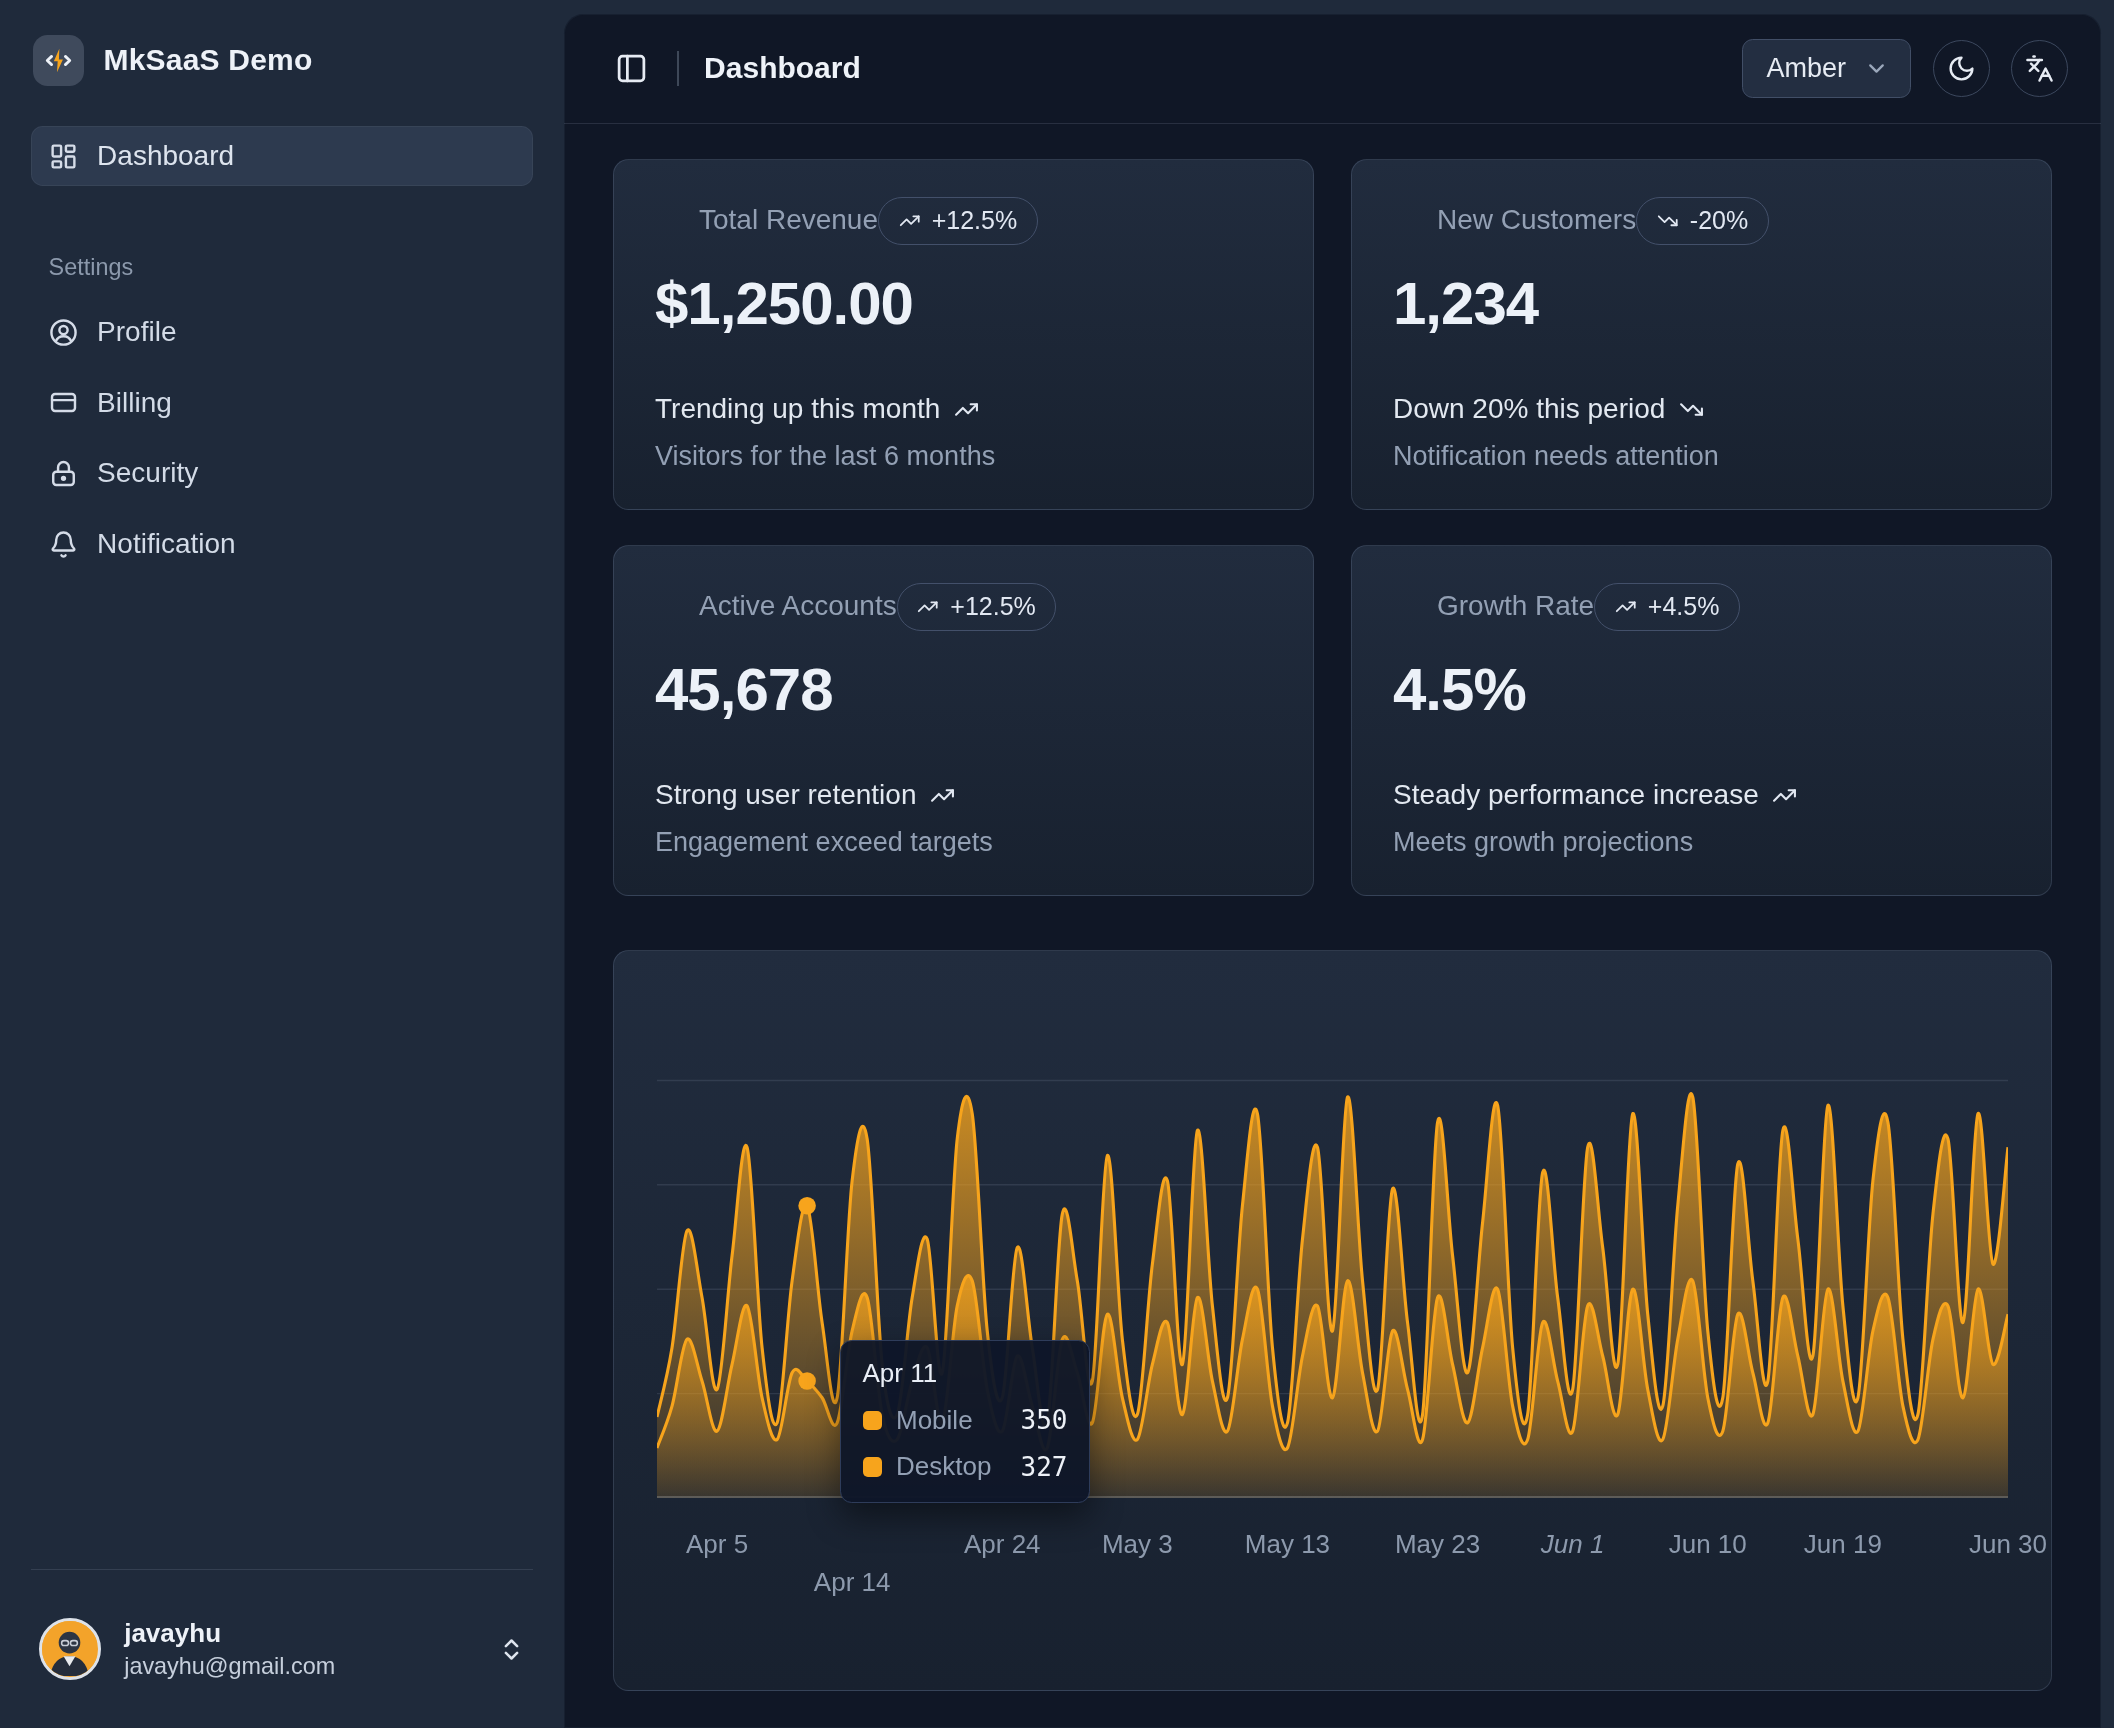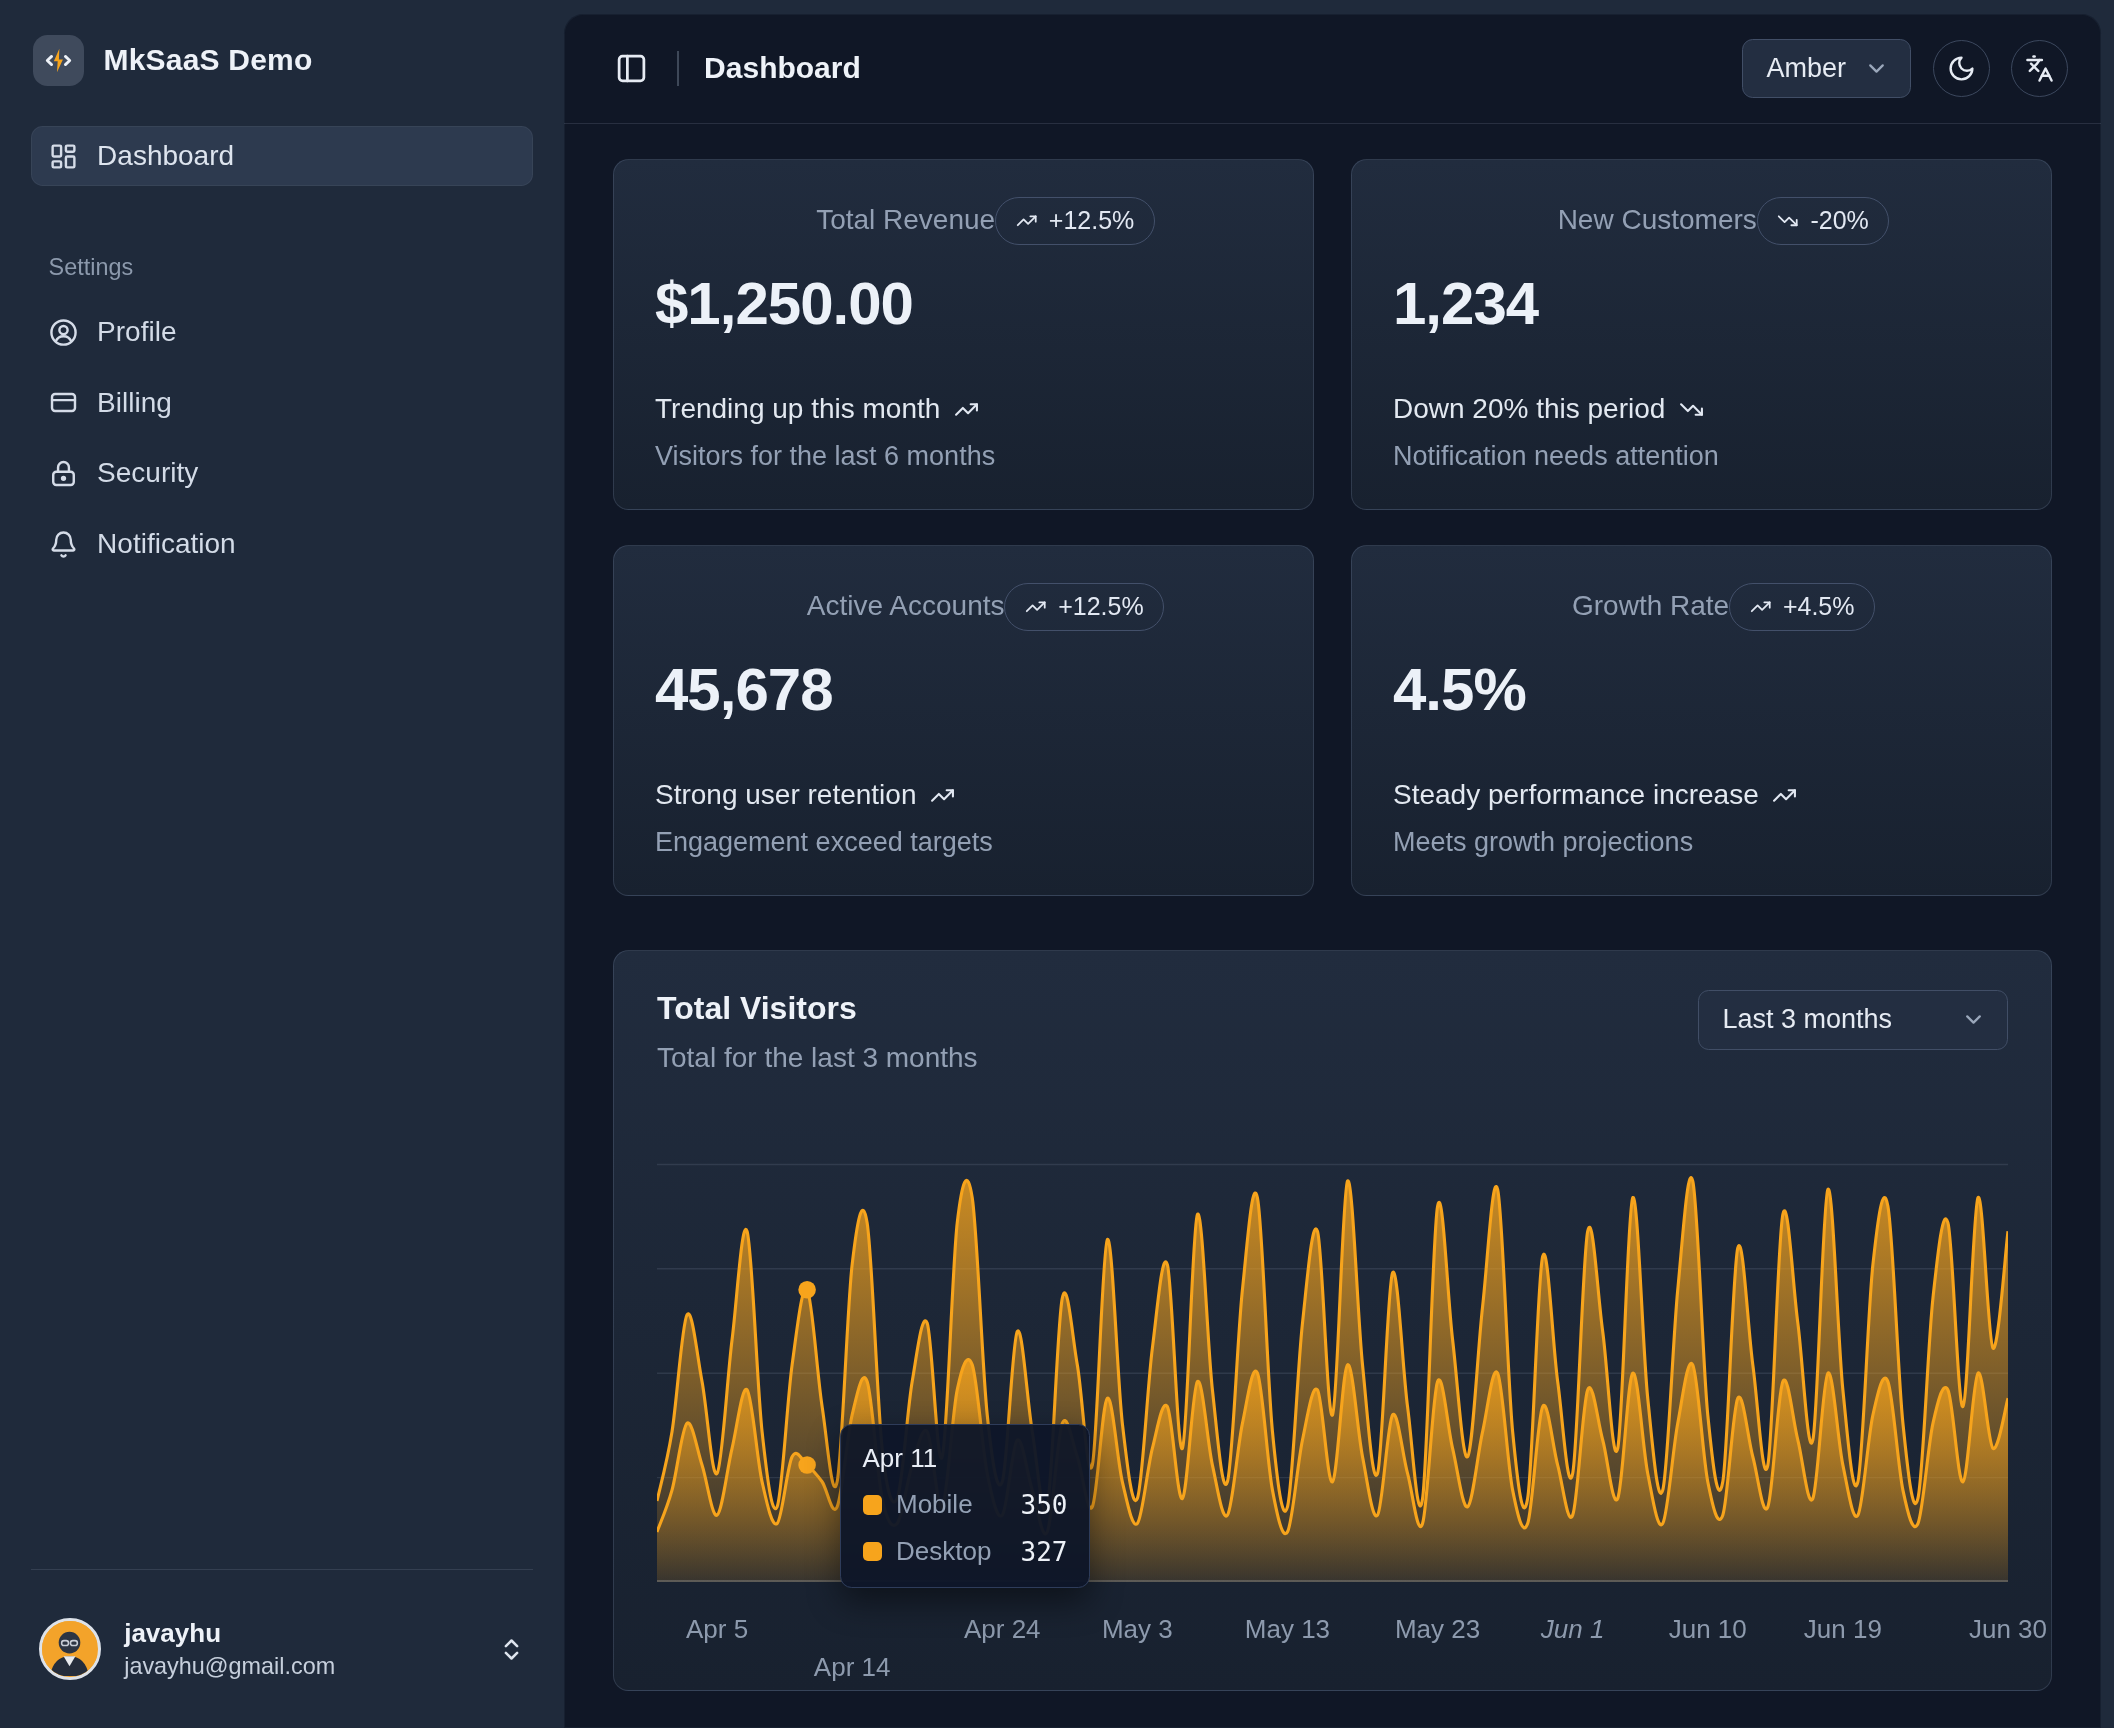--- a/index.html
+++ b/index.html
@@ -49,21 +49,21 @@
     background:#232e41; border:1px solid #414e66; border-radius:10.7px; cursor:pointer; color:#e6ebf3; font-size:27px; font-family:inherit; }
   .circle-btn { width:57px; height:57px; border-radius:50%; background:transparent; border:1px solid #3c485e; display:flex; align-items:center; justify-content:center; cursor:pointer; }
   .circle-btn svg { stroke:#e6ebf3; }
 
   .content { padding:35px 49px 0 49px; }
   .stats-grid { display:grid; grid-template-columns:1fr 1fr; gap:35px 37px; }
 
   .stat-card { height:351px; border-radius:15.6px; padding:37px 41px; display:flex; flex-direction:column;
     background:linear-gradient(180deg,#212c3e 0%, #18212f 100%);
     border:1px solid rgba(130,150,180,0.22); position:relative; }
-  .stat-top { display:flex; align-items:flex-start; justify-content:center;margin-left:44px; }
+  .stat-top { display:flex; align-items:flex-start; justify-content:flex-start;margin-left:44px; }
   .stat-label { font-size:28px; color:#93a0b4; padding-top:7.8px; }
   .badge { display:flex; align-items:center; gap:11.7px; border:1px solid #43506a; border-radius:974px; padding:8.8px 19.5px; font-size:25px; color:#e2e8f2; }
   .badge svg, .footline svg { stroke:#e2e8f2; }
   .stat-value { margin-top:23.4px; font-size:60px; font-weight:700; letter-spacing:-1px; color:#ecf1f8; }
   .stat-foot { margin-top:auto; }
   .footline { display:flex; align-items:center; gap:13.7px; font-size:28px; color:#e2e8f0; font-weight:500; }
   .subline { margin-top:15.6px; font-size:27px; color:#93a0b4; }
 
   
   .chart-card { margin-top:54px; height:741px; border-radius:15.6px; padding:39px 43px;
@@ -311,32 +311,20 @@
                 <polyline points="16 7 22 7 22 13"></polyline>
               </svg>
 
           </div>
           <div class="subline">Meets growth projections</div>
         </div>
       </section>
     </div>
 
     <section class="chart-card">
-      <div class="chart-head">
-        <div>
-          <div class="chart-title">Total Visitors</div>
-          <div class="chart-subtitle">Total for the last 3 months</div>
-        </div>
-        <button class="select-btn range-btn">
-          <span>Last 3 months</span>
-          <svg width="25" height="25" viewBox="0 0 24 24" fill="none" stroke="#9aa7ba" stroke-width="2.2" stroke-linecap="round" stroke-linejoin="round">
-              <path d="m6 9 6 6 6-6"></path>
-            </svg>
-        </button>
-      </div>
 
       <div class="chart-wrap">
         <svg viewBox="0 0 1386 460" preserveAspectRatio="none">
             <defs>
               <linearGradient id="fill0" x1="0" y1="0" x2="0" y2="1">
                 <stop offset="0%" stop-color="#f7a41c" stop-opacity="0.8"></stop>
                 <stop offset="100%" stop-color="#f7a41c" stop-opacity="0.07"></stop>
               </linearGradient>
               <linearGradient id="fill1" x1="0" y1="0" x2="0" y2="1">
                 <stop offset="0%" stop-color="#f7a41c" stop-opacity="0.8"></stop>

